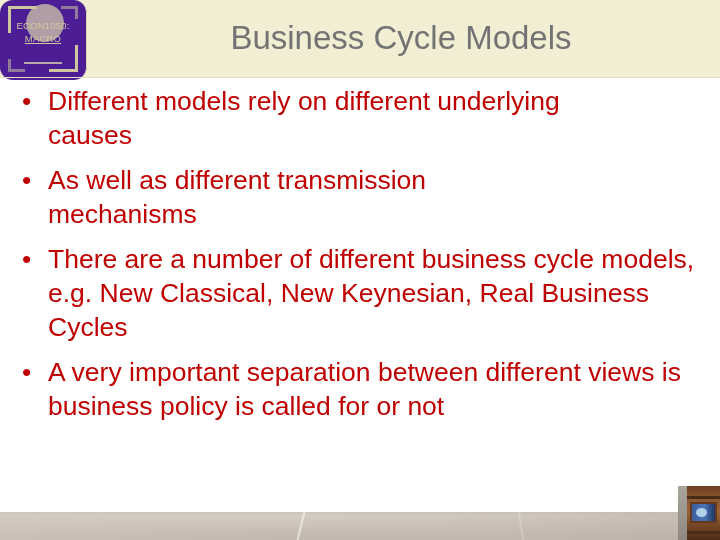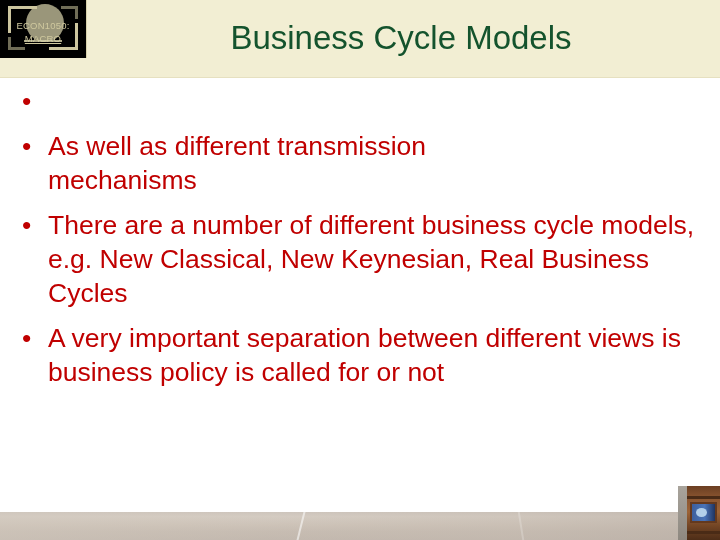--- a/index.html
+++ b/index.html
@@ -39,24 +39,25 @@
     height: 1px;
     background: #e6e0c0;
   }
 
   
   #course-logo {
     position: absolute;
     left: 0;
     top: 0;
     width: 86px;
-    height: 58px;
-    background: #000000;
+    height: 80px;
+    background: #4c1d95;
     border-right: 1px solid #d8d2ad;
     overflow: hidden;
+    border-radius: 13px;
   }
   #course-logo .bracket {
     position: absolute;
     border-color: #cdc69f;
     border-style: solid;
   }
   #course-logo .bracket.tl {
     left: 8px;
     top: 6px;
     width: 26px;
@@ -122,21 +123,21 @@
     opacity: .8;
   }
 
   
   #slide-title {
     position: absolute;
     left: 96px;
     top: 16px;
     width: 610px;
     text-align: center;
-    color: #14532d;
+    color: #737373;
     font-size: 33px;
     line-height: 44px;
     font-weight: normal;
     font-family: "Liberation Sans", sans-serif;
     white-space: nowrap;
   }
 
   
   #body-content {
     position: absolute;
@@ -298,20 +299,21 @@
       <div class="logo-underbar"></div>
     </div>
 
     <div id="slide-title">Business Cycle Models</div>
   </div>
 
   <div id="body-content">
 
     <div class="bullet-item narrow">
       <span class="bullet-marker">•</span>
+      <span class="bullet-text">Different models rely on different underlying causes</span>
     </div>
 
     <div class="bullet-item narrow">
       <span class="bullet-marker">•</span>
       <span class="bullet-text">As well as different transmission mechanisms</span>
     </div>
 
     <div class="bullet-item wide">
       <span class="bullet-marker">•</span>
       <span class="bullet-text">There are a number of different business cycle models, e.g. New Classical, New Keynesian, Real Business Cycles</span>

